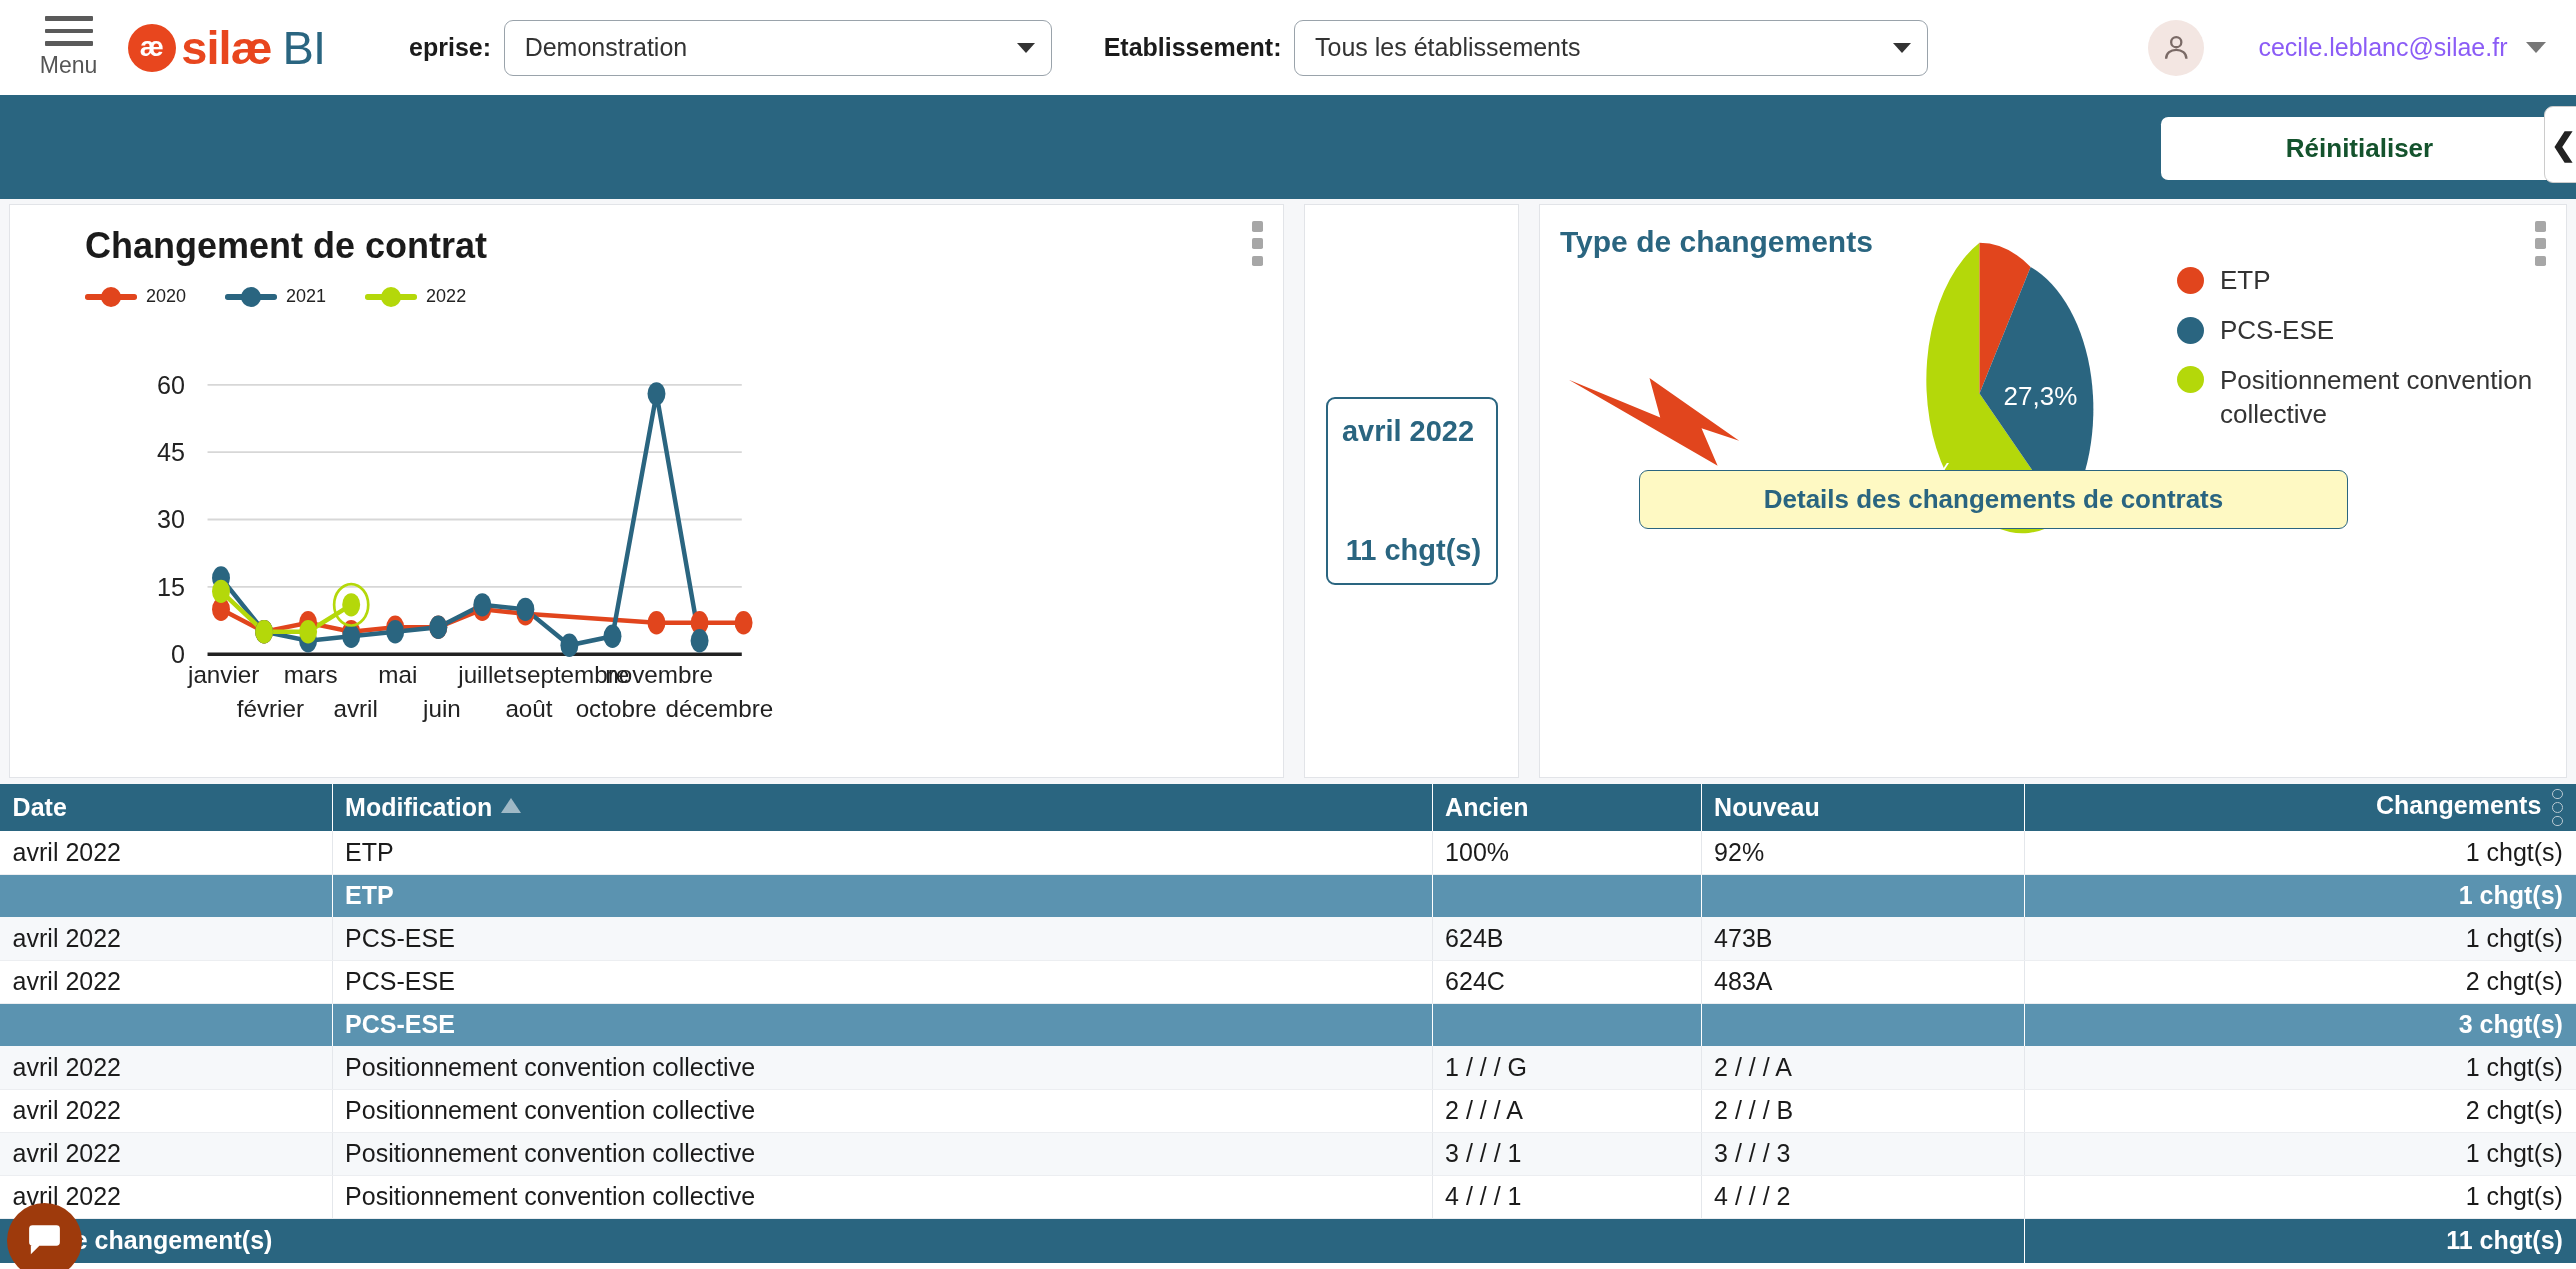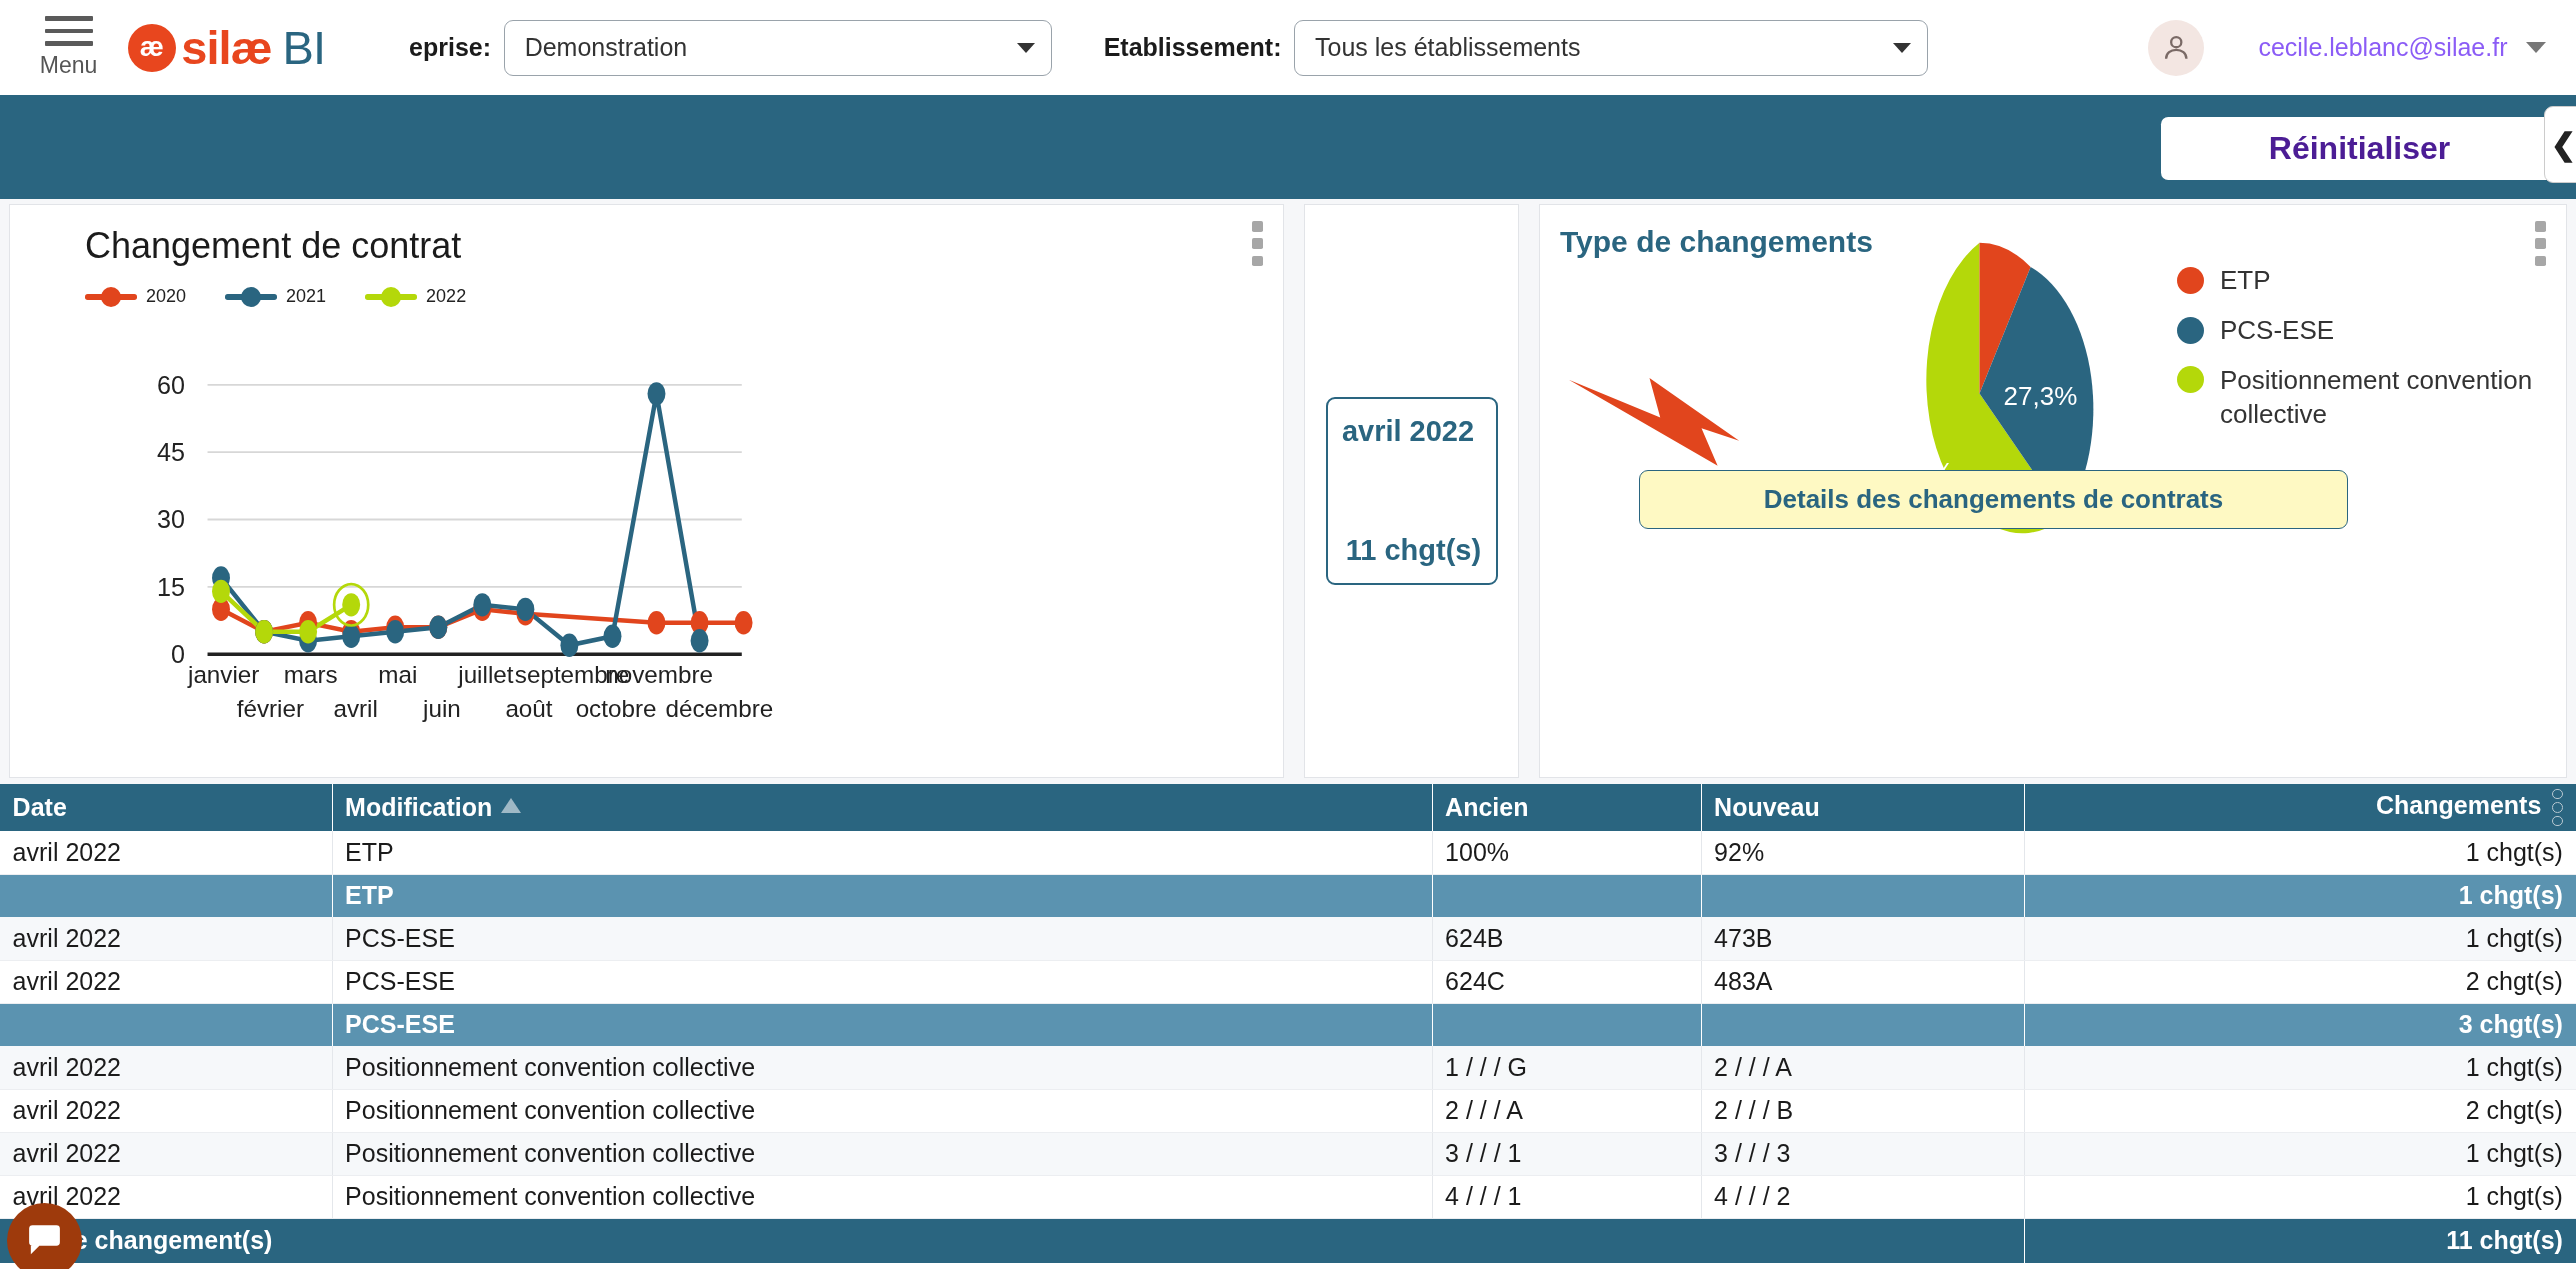--- a/index.html
+++ b/index.html
@@ -64,21 +64,21 @@
   }
 
   
   .tealbar {
     position: absolute; top: 95px; left: 0; width: 2576px; height: 104px;
     background: #2a6580;
   }
   .reset-btn {
     position: absolute; left: 2161px; top: 21.5px; width: 397px; height: 63px;
     background: #fff; border-radius: 7.2px; display: flex; align-items: center;
-    justify-content: center; font-size: 32px; font-weight: bold; color: #4c1d95; cursor: pointer;
+    justify-content: center; font-size: 26px; font-weight: bold; color: #14532d; cursor: pointer;
   }
   .collapse-btn {
     position: absolute; left: 2544px; top: 106px; width: 39px; height: 77px;
     background: #fff; border: 1.8px solid #ccc; border-radius: 9px 0 0 9px;
     display: flex; align-items: center; justify-content: center;
     font-size: 30.5px; color: #222; font-weight: bold; cursor: pointer;
   }
 
   
   .dash {
@@ -90,21 +90,21 @@
   .panel-dots {
     position: absolute; right: 20px; top: 16px; display: flex; flex-direction: column; gap: 6.3px; cursor: pointer;
   }
   .panel-dots i { display: block; width: 10.8px; height: 10.8px; background: #a7a7a7; border-radius: 1.8px; }
 
   .panel-line { width: 1275px; height: 574px; }
   .panel-kpi  { width: 215px; height: 574px; display:flex; align-items:center; justify-content:center; }
   .panel-pie  { flex: 1; height: 574px; }
 
   .line-title {
-    position: absolute; left: 75px; top: 20px; font-size: 36px; font-weight: normal; color: #1b1b1b;
+    position: absolute; left: 75px; top: 20px; font-size: 36px; font-weight: bold; color: #1b1b1b;
   }
   .legend { position: absolute; left: 75px; top: 81px; display: flex; gap: 39px; align-items: center; }
   .leg-item { display: flex; align-items: center; gap: 9px; font-size: 18px; color: #222; }
   .leg-line { width: 52px; height: 5.4px; border-radius: 2.7px; position: relative; }
   .leg-line::after {
     content: ''; position: absolute; left: 50%; top: 50%; transform: translate(-50%,-50%);
     width: 20px; height: 20px; border-radius: 50%; background: inherit;
   }
 
   .kpi-card {

